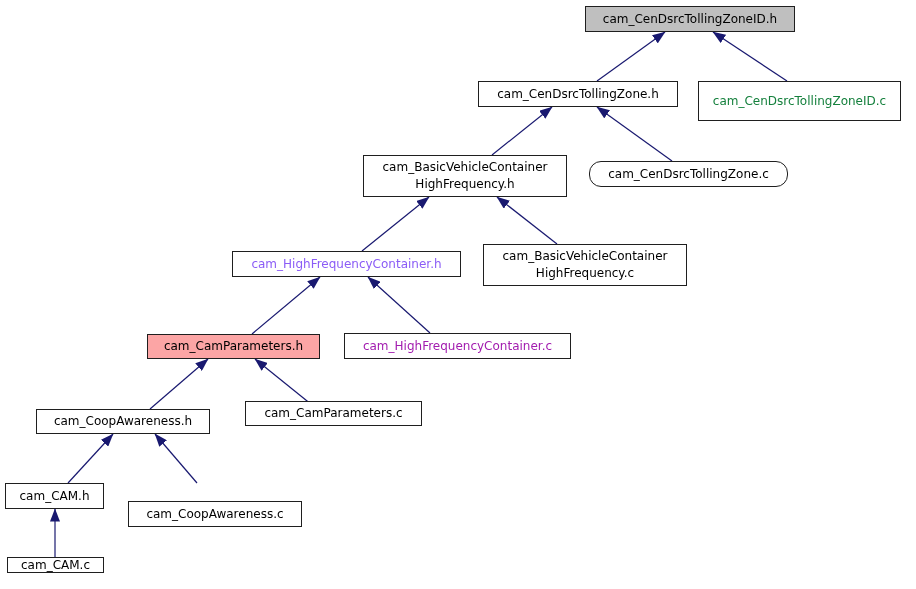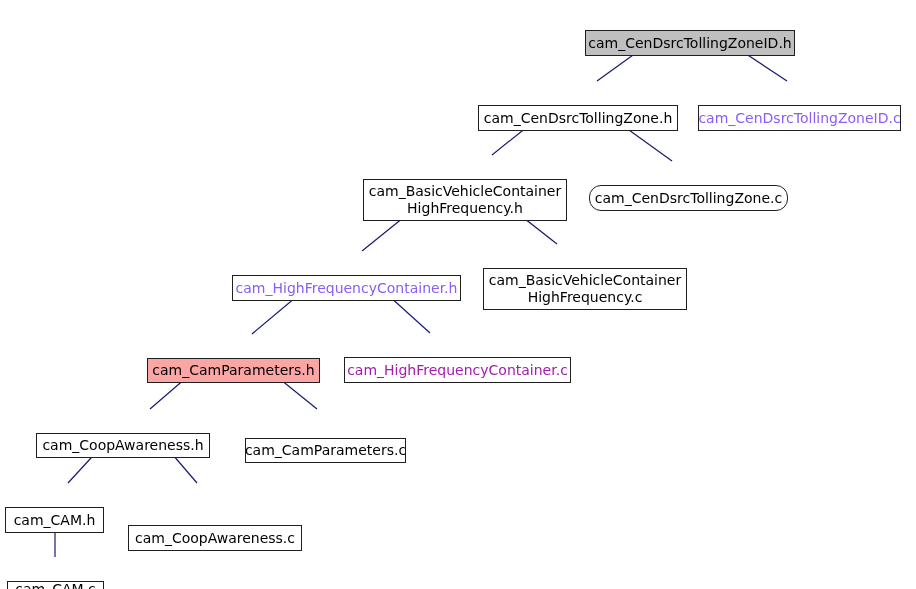--- a/index.html
+++ b/index.html
@@ -24,26 +24,25 @@
   .node {
     position: absolute;
     box-sizing: border-box;
     border: 1.5px solid #1f1f1f;
     background: #ffffff;
     color: #000000;
     display: flex;
     flex-direction: column;
     align-items: center;
     justify-content: center;
-    font-size: 14px;
+    font-size: 12px;
     line-height: 17px;
     white-space: nowrap;
     text-align: left;
     cursor: pointer;
-    margin-top: 24px;
   }
   .node.highlight {
     background: #bfbfbf;
     cursor: default;
   }
   .node .label-line {
     display: block;
   }
 </style>
 </head>
@@ -72,21 +71,21 @@
         <line x1="55" y1="557" x2="55" y2="509" stroke="#191970" stroke-width="1.2" marker-end="url(#arrowhead)"></line>
       </g>
   </svg>
   <div id="nodes-layer">
       <div class="node highlight" style="left: 585px; top: 6px; width: 210px; height: 26px; border-color: rgb(31, 31, 31); background: rgb(191, 191, 191); color: rgb(0, 0, 0);">
         <span class="label-line">cam_CenDsrcTollingZoneID.h</span>
       </div>
       <div class="node" style="left: 478px; top: 81px; width: 200px; height: 26px; border-color: rgb(31, 31, 31); background: rgb(255, 255, 255); color: rgb(0, 0, 0);">
         <span class="label-line">cam_CenDsrcTollingZone.h</span>
       </div>
-      <div class="node" style="left: 698px; top: 81px; width: 203px; height: 26px; border-color: rgb(31, 31, 31); background: rgb(255, 255, 255); color: #8b5cf6;">
+      <div class="node" style="left: 698px; top: 81px; width: 203px; height: 40px; border-color: rgb(31, 31, 31); background: rgb(255, 255, 255); color: #15803d;">
         <span class="label-line">cam_CenDsrcTollingZoneID.c</span>
       </div>
       <div class="node" style="left: 363px; top: 155px; width: 204px; height: 42px; border-color: rgb(31, 31, 31); background: rgb(255, 255, 255); color: rgb(0, 0, 0);">
         <span class="label-line">cam_BasicVehicleContainer</span>
         <span class="label-line">HighFrequency.h</span>
       </div>
       <div class="node" style="left: 589px; top: 161px; width: 199px; height: 26px; border-color: rgb(31, 31, 31); background: rgb(255, 255, 255); color: rgb(0, 0, 0); border-radius: 12px;">
         <span class="label-line">cam_CenDsrcTollingZone.c</span>
       </div>
       <div class="node" style="left: 232px; top: 251px; width: 229px; height: 26px; border-color: rgb(31, 31, 31); background: rgb(255, 255, 255); color: #8b5cf6;">
@@ -98,21 +97,21 @@
       </div>
       <div class="node" style="left: 147px; top: 334px; width: 173px; height: 25px; border-color: rgb(31, 31, 31); background: #fca5a5; color: rgb(0, 0, 0);">
         <span class="label-line">cam_CamParameters.h</span>
       </div>
       <div class="node" style="left: 344px; top: 333px; width: 227px; height: 26px; border-color: rgb(31, 31, 31); background: rgb(255, 255, 255); color: #a21caf;">
         <span class="label-line">cam_HighFrequencyContainer.c</span>
       </div>
       <div class="node" style="left: 36px; top: 409px; width: 174px; height: 25px; border-color: rgb(31, 31, 31); background: rgb(255, 255, 255); color: rgb(0, 0, 0);">
         <span class="label-line">cam_CoopAwareness.h</span>
       </div>
-      <div class="node" style="left: 245px; top: 414px; width: 161px; height: 25px; border-color: rgb(31, 31, 31); background: rgb(255, 255, 255); color: rgb(0, 0, 0);">
+      <div class="node" style="left: 245px; top: 401px; width: 177px; height: 25px; border-color: rgb(31, 31, 31); background: rgb(255, 255, 255); color: rgb(0, 0, 0);">
         <span class="label-line">cam_CamParameters.c</span>
       </div>
       <div class="node" style="left: 5px; top: 483px; width: 99px; height: 26px; border-color: rgb(31, 31, 31); background: rgb(255, 255, 255); color: rgb(0, 0, 0);">
         <span class="label-line">cam_CAM.h</span>
       </div>
       <div class="node" style="left: 128px; top: 501px; width: 174px; height: 26px; border-color: rgb(31, 31, 31); background: rgb(255, 255, 255); color: rgb(0, 0, 0);">
         <span class="label-line">cam_CoopAwareness.c</span>
       </div>
       <div class="node" style="left: 7px; top: 557px; width: 97px; height: 16px; border-color: rgb(31, 31, 31); background: rgb(255, 255, 255); color: rgb(0, 0, 0);">
         <span class="label-line">cam_CAM.c</span>

